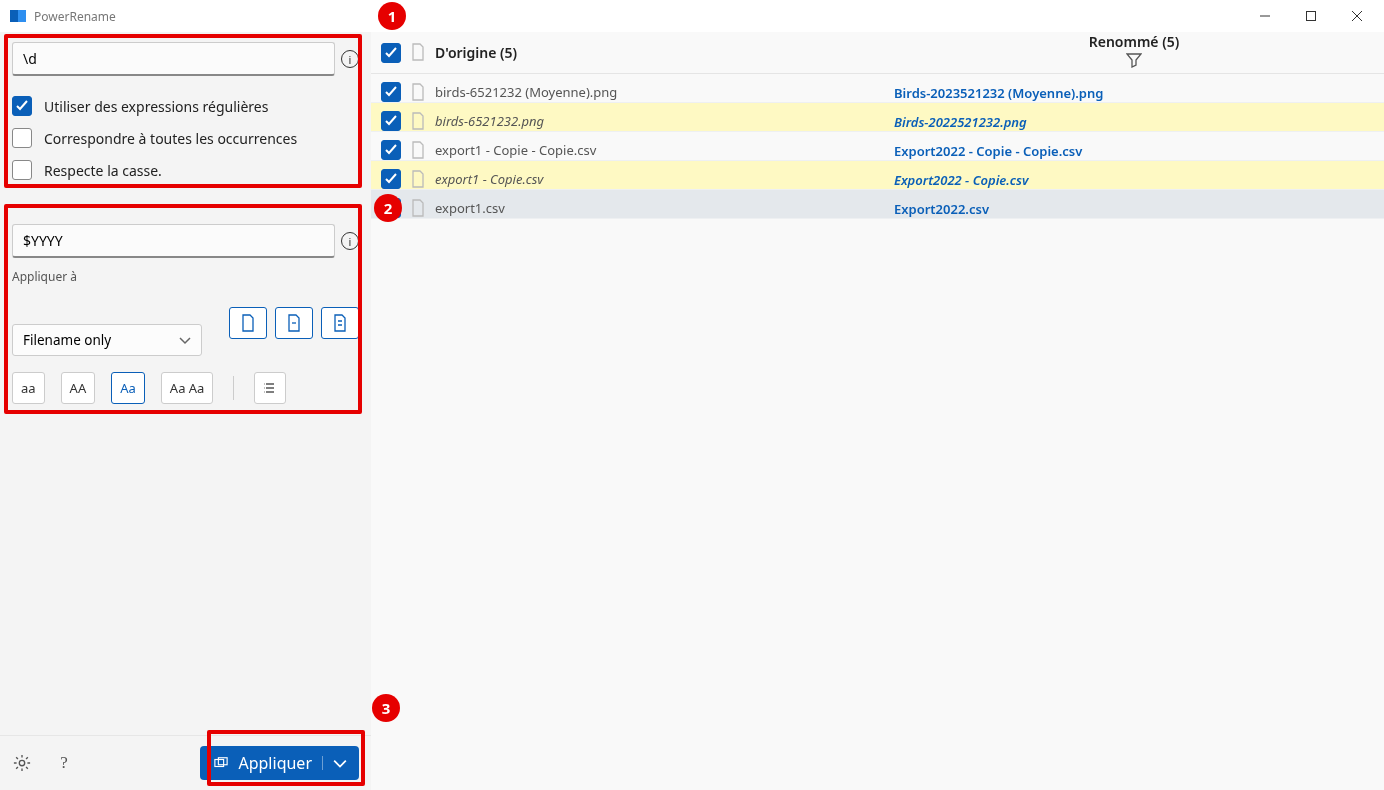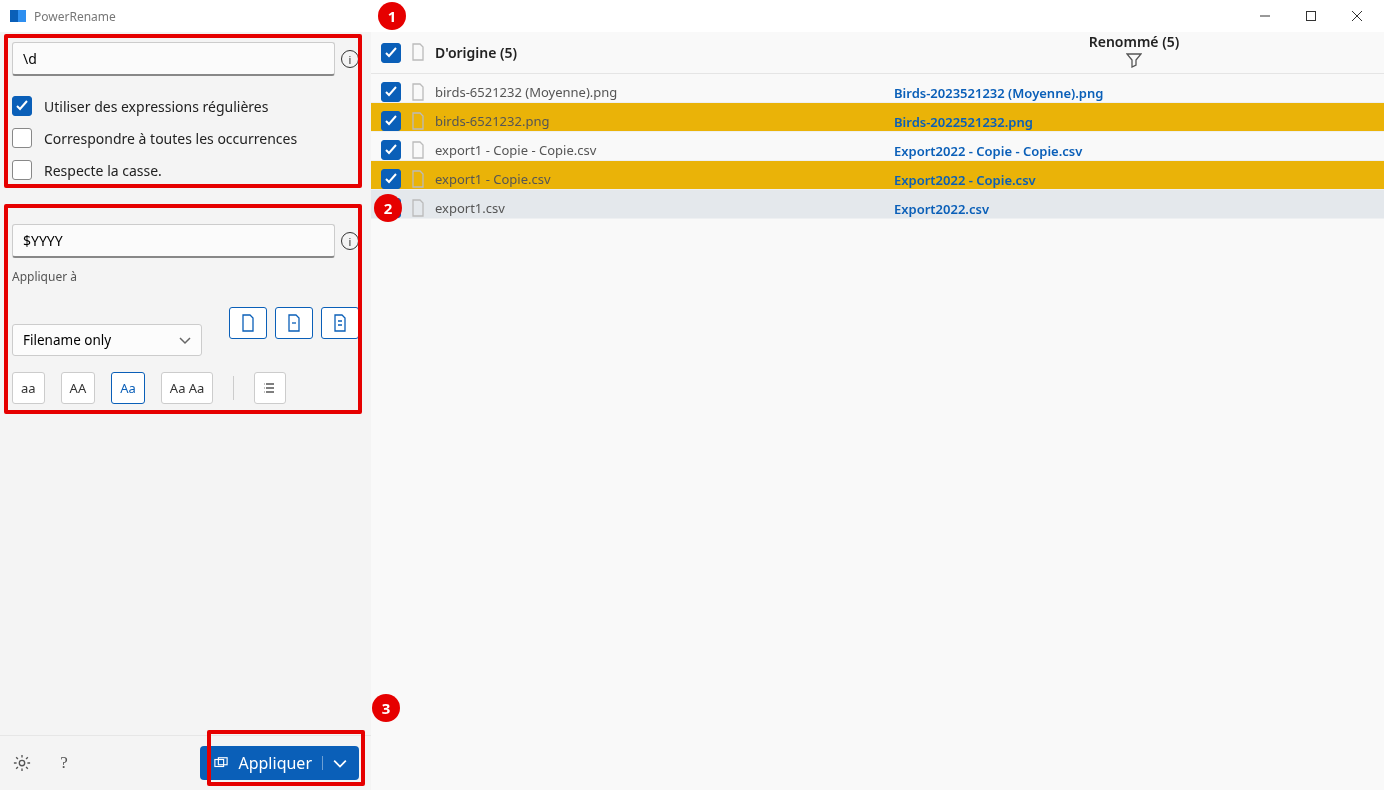--- a/index.html
+++ b/index.html
@@ -55,21 +55,21 @@
 .list-header { display: flex; align-items: center; height: 42px; border-bottom: 1px solid #e5e5e5; padding: 0 10px; gap: 10px; }
 .list-header .origcol { flex: 1; display: flex; align-items: flex-start; gap: 10px; }
 .list-header .rencol { width: 480px; display: flex; align-items: center; justify-content: space-between; flex-direction: column; }
 .hdr-text { font-size: 14px; font-weight: 600; color: #222; }
 .filtericon { color: #555; }
 
 .row { display: flex; align-items: flex-end; height: 29px; padding: 0 10px; gap: 10px; border-bottom: 1px solid #eef0f2; font-size: 13px; }
 .row .origcol { flex: 1; display: flex; align-items: center; gap: 10px; }
 .row .rencol { width: 480px; color: #0a5fb8; font-weight: 600; margin-left: 40px; }
 .row .fname { color: #555; }
-.row.alt { background: #eab308; }
+.row.alt { background: #fef9c3; font-style: italic; }
 .row.sel { background: #e4e8ec; }
 .fileicon { width: 14px; height: 18px; color: #bbb; }
 
 
 .redbox { position: absolute; border: 4px solid #e60000; border-radius: 2px; pointer-events: none; }
 .redcircle { position: absolute; width: 28px; height: 28px; border-radius: 50%; background: #e60000; color: #fff; display: flex; align-items: center; justify-content: center; font-weight: 700; font-size: 15px; pointer-events: none; }
 </style>
 </head>
 <body>
 

